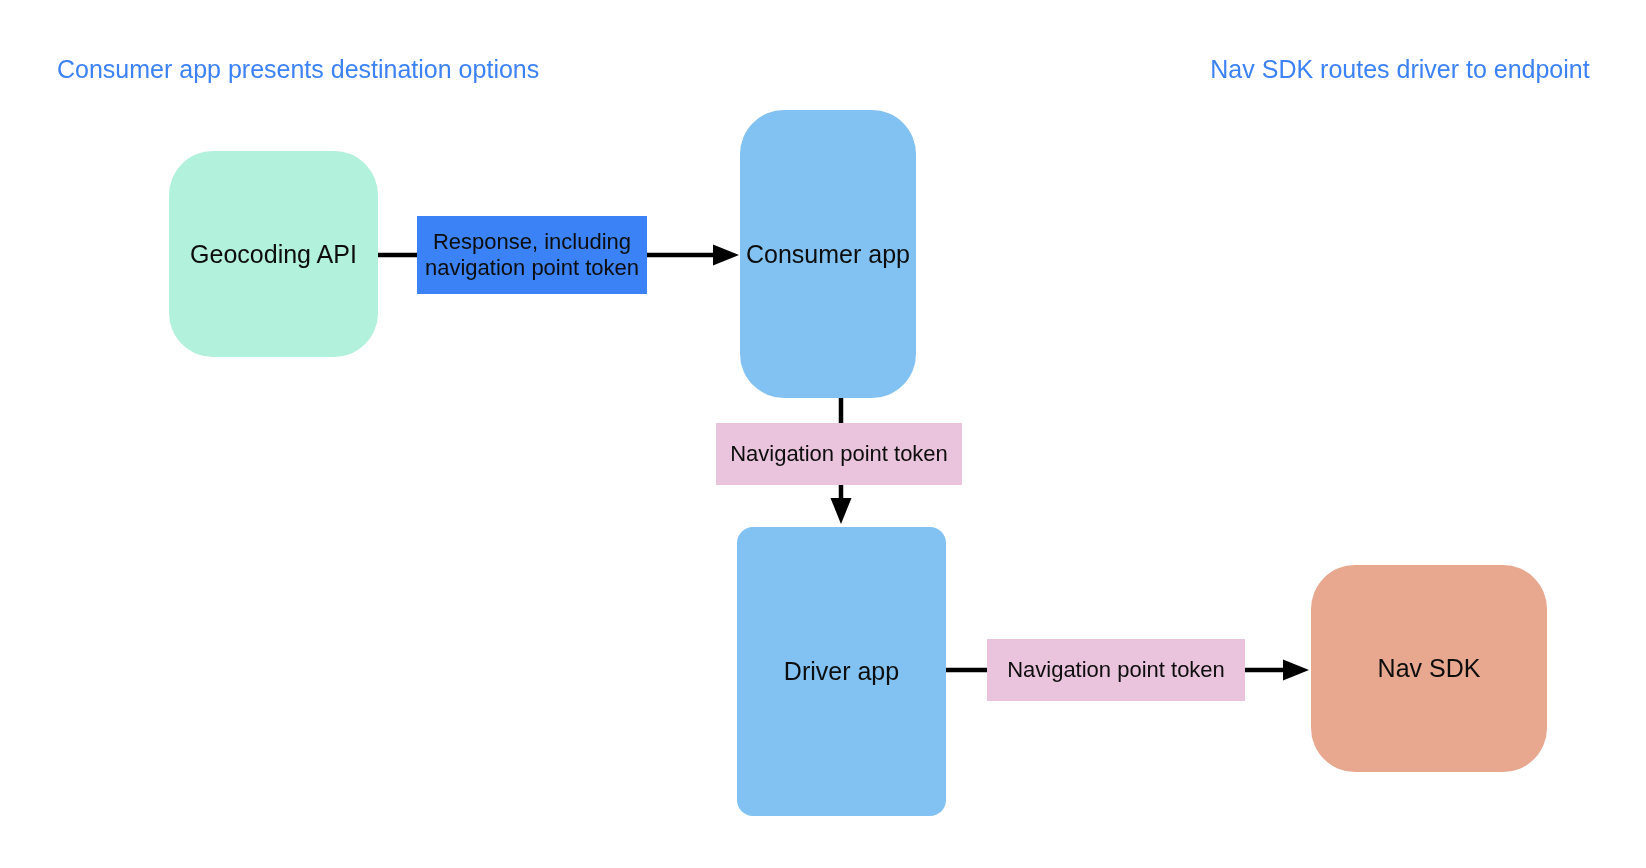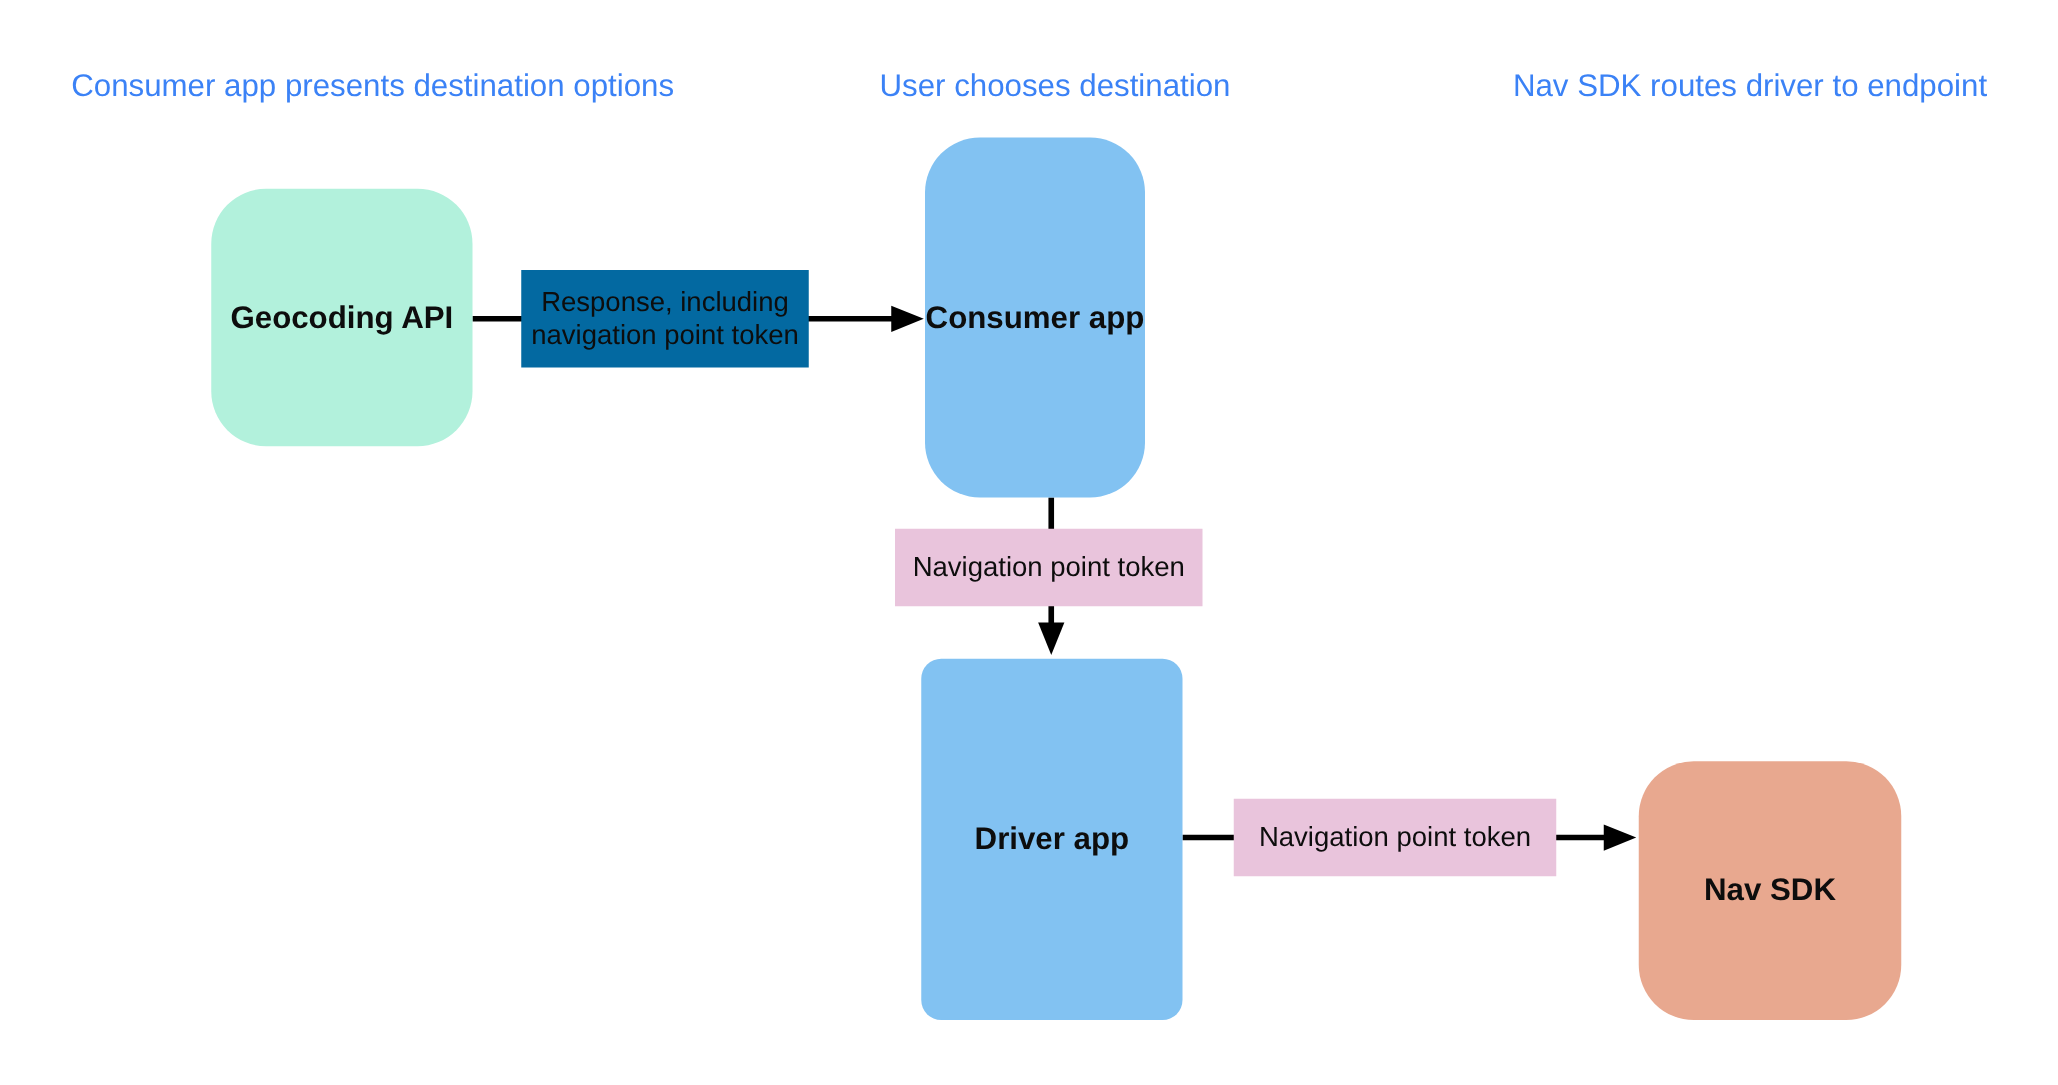--- a/index.html
+++ b/index.html
@@ -36,27 +36,27 @@
 
   .node {
     position: absolute;
     z-index: 2;
     border-radius: 44px;
     display: flex;
     align-items: center;
     justify-content: center;
     text-align: center;
     font-size: 25px;
-    font-weight: 700;
+    font-weight: 400;
     color: #0d0d0d;
   }
   .node-geocoding { left: 169px;  top: 151px; width: 209px; height: 206px; }
   .node-consumer  { left: 740px;  top: 110px; width: 176px; height: 288px; }
   .node-driver    { left: 737px;  top: 527px; width: 209px; height: 289px; border-radius: 16px; }
-  .node-navsdk    { left: 1311px; top: 565px; width: 210px; height: 207px; margin-top: 44px; }
+  .node-navsdk    { left: 1311px; top: 565px; width: 236px; height: 207px; }
 
   .edge-label {
     position: absolute;
     z-index: 3;
     display: flex;
     align-items: center;
     justify-content: center;
     text-align: center;
     font-size: 22px;
     line-height: 26px;
@@ -65,21 +65,20 @@
   .edge-label.l1 { left: 417px; top: 216px; width: 230px; height: 78px; padding: 0 4px; box-sizing: border-box; }
   .edge-label.l2 { left: 716px; top: 423px; width: 246px; height: 62px; }
   .edge-label.l3 { left: 987px; top: 639px; width: 258px; height: 62px; }
 </style>
 </head>
 <body>
 
 <div class="canvas">
 
   <div class="col-header left">Consumer app presents destination options</div>
-  <div class="col-header center">User chooses destination</div>
   <div class="col-header right">Nav SDK routes driver to endpoint</div>
 
   <svg class="arrows-layer" width="1646" height="868" viewBox="0 0 1646 868">
     <g>
       <line x1="378" y1="255" x2="716" y2="255" stroke="#000000" stroke-width="4.5"></line>
       <polygon points="739,255 713,244.5 713,265.5" fill="#000000"></polygon>
     </g>
     <g>
       <line x1="841" y1="398" x2="841" y2="501" stroke="#000000" stroke-width="4.5"></line>
       <polygon points="841,524 830.5,498 851.5,498" fill="#000000"></polygon>
@@ -96,17 +95,17 @@
   <div class="node node-consumer" style="background: rgb(130, 194, 242);">
     <span>Consumer app</span>
   </div>
   <div class="node node-driver" style="background: rgb(130, 194, 242);">
     <span>Driver app</span>
   </div>
   <div class="node node-navsdk" style="background: rgb(232, 168, 143);">
     <span>Nav SDK</span>
   </div>
 
-  <div class="edge-label l1" style="background: #0369a1;">Response, including navigation point token</div>
+  <div class="edge-label l1" style="background: #3b82f6;">Response, including navigation point token</div>
   <div class="edge-label l2" style="background: rgb(233, 196, 220);">Navigation point token</div>
   <div class="edge-label l3" style="background: rgb(233, 196, 220);">Navigation point token</div>
 
 </div>
 
 </body></html>

